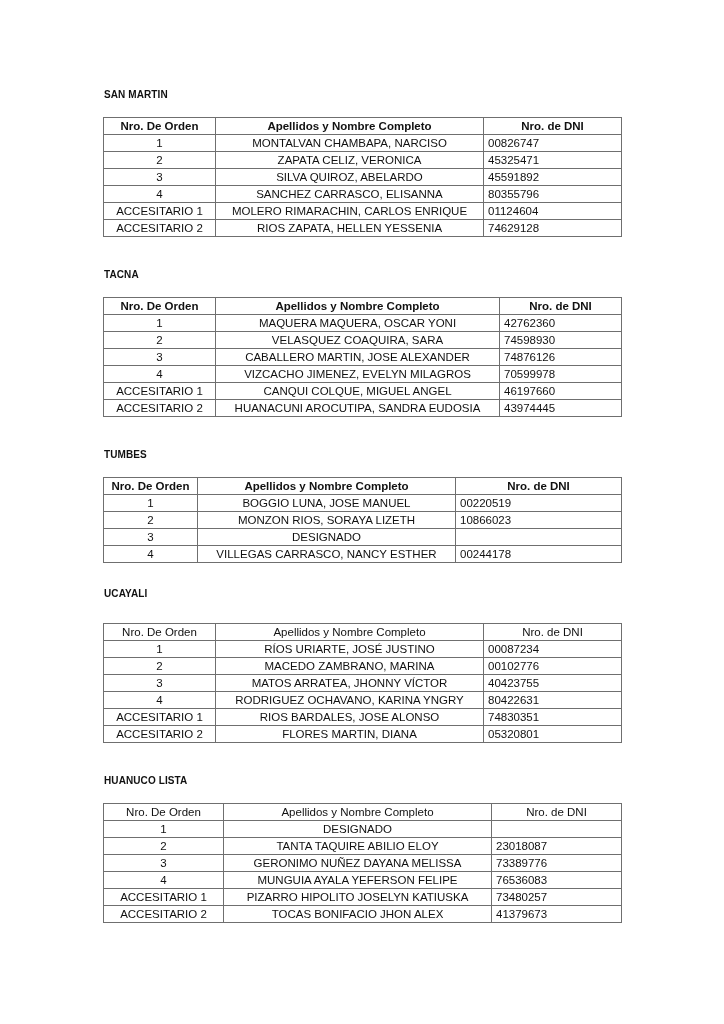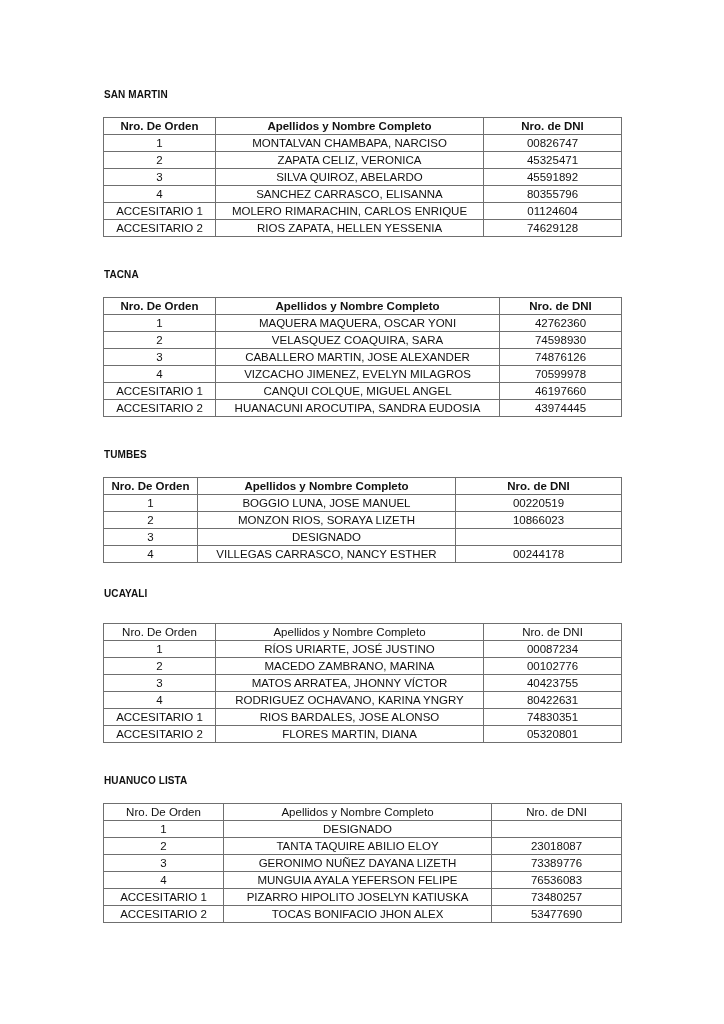--- a/index.html
+++ b/index.html
@@ -6,21 +6,21 @@
   body { width: 724px; height: 1024px; position: relative; overflow: hidden;
          font-family: "Liberation Sans", "DejaVu Sans", sans-serif; color: #111; }
   .section-title { position: absolute; left: 104px; font-weight: bold; font-size: 10px; letter-spacing: 0.1px; }
   table.roster { position: absolute; left: 103px; width: 518px; border-collapse: collapse; table-layout: fixed; font-size: 11.5px; }
   table.roster td, table.roster th { border: 1px solid #6f6f6f; height: 16px; padding: 0 4px; line-height: 16px; white-space: nowrap; overflow: hidden; }
   table.roster th { font-weight: bold; text-align: center; }
   table.roster.plain-header th { font-weight: normal; }
   td.c-order { text-align: center; }
   td.c-name { text-align: center; padding-left: 5px; }
   td.c-name.centered { text-align: center; }
-  td.c-dni { text-align: center; }
+  td.c-dni { text-align: left; }
 </style>
 </head>
 <body>
 
 <div class="section-title" style="top:89px">SAN MARTIN</div>
 <table class="roster" style="top:117px">
   <colgroup>
       <col style="width:112px">
       <col style="width:268px">
       <col style="width:138px">
@@ -210,32 +210,32 @@
         <td class="c-name">DESIGNADO</td>
         <td class="c-dni"></td>
       </tr>
   <tr>
         <td class="c-order">2</td>
         <td class="c-name">TANTA TAQUIRE ABILIO ELOY</td>
         <td class="c-dni">23018087</td>
       </tr>
   <tr>
         <td class="c-order">3</td>
-        <td class="c-name">GERONIMO NUÑEZ DAYANA LIZETH</td>
+        <td class="c-name">GERONIMO NUÑEZ DAYANA MELISSA</td>
         <td class="c-dni">73389776</td>
       </tr>
   <tr>
         <td class="c-order">4</td>
         <td class="c-name">MUNGUIA AYALA YEFERSON FELIPE</td>
         <td class="c-dni">76536083</td>
       </tr>
   <tr>
         <td class="c-order">ACCESITARIO 1</td>
         <td class="c-name">PIZARRO HIPOLITO JOSELYN KATIUSKA</td>
         <td class="c-dni">73480257</td>
       </tr>
   <tr>
         <td class="c-order">ACCESITARIO 2</td>
         <td class="c-name">TOCAS BONIFACIO JHON ALEX</td>
-        <td class="c-dni">53477690</td>
+        <td class="c-dni">41379673</td>
       </tr>
 </tbody>
   </table>
 
 </body></html>

